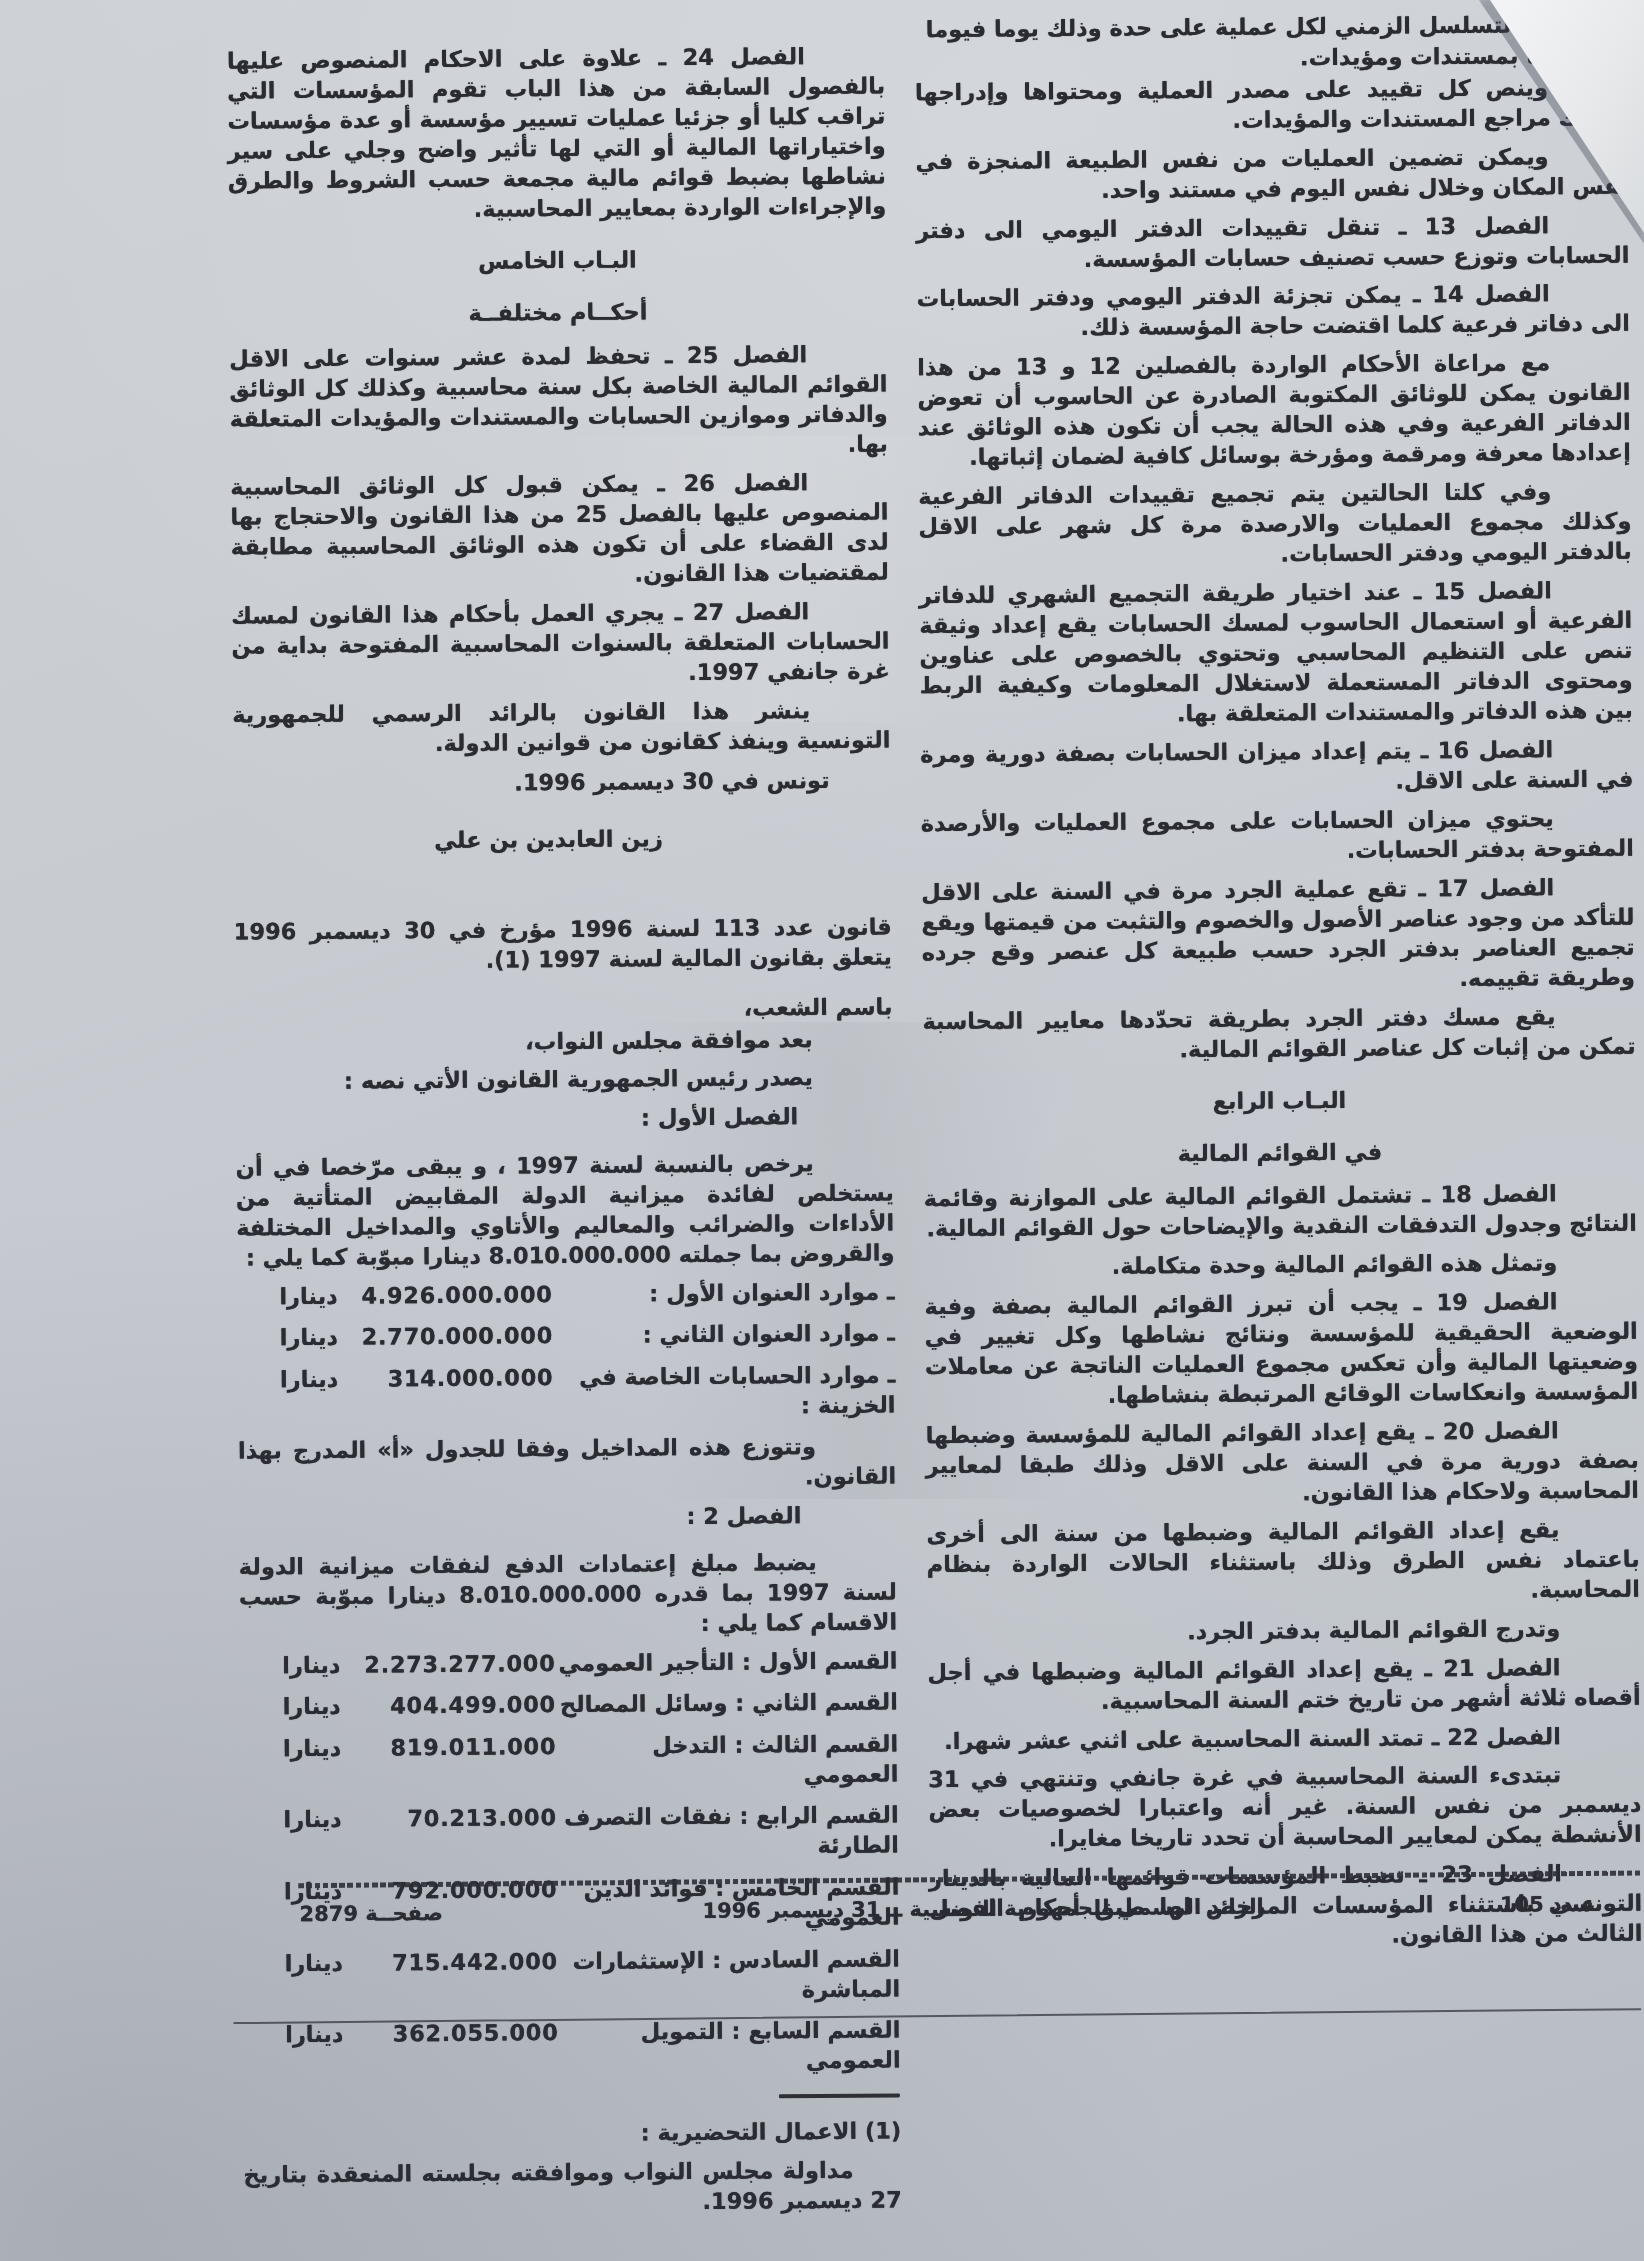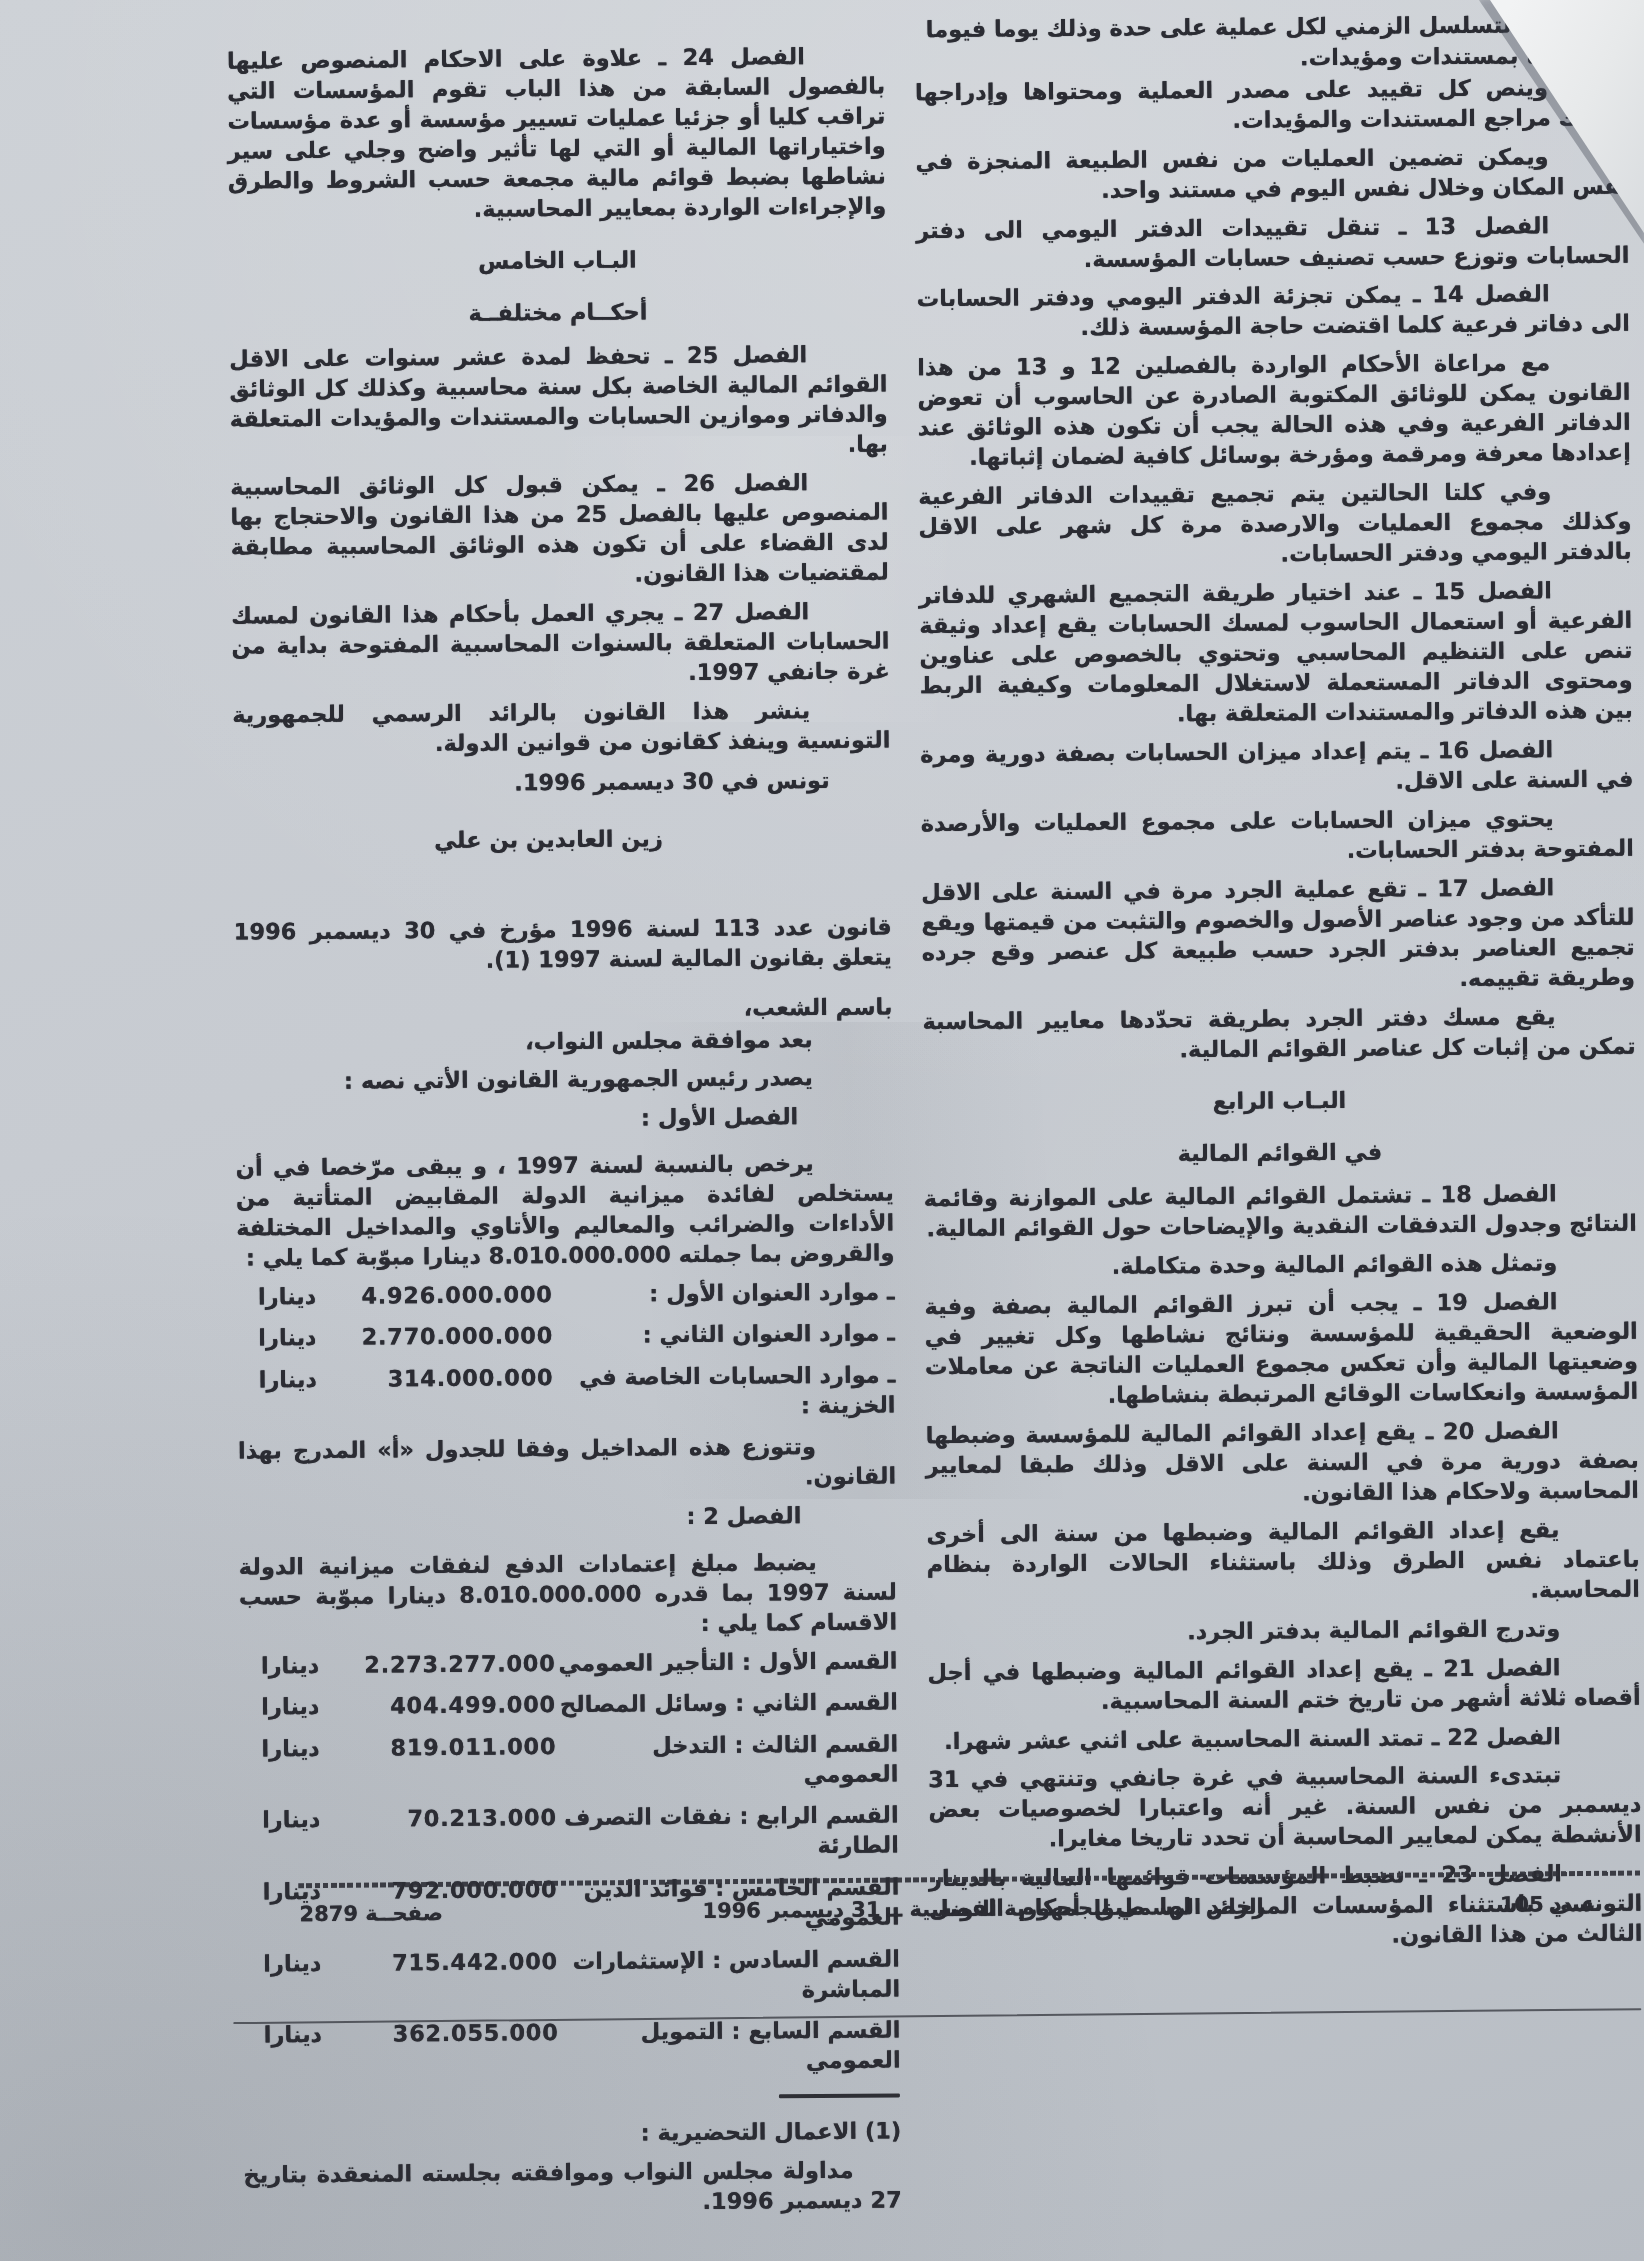--- a/index.html
+++ b/index.html
@@ -39,21 +39,21 @@
   .title{text-indent:0;margin:60px 0 20.4px 0;}
   .subhead{text-align:right;text-indent:95px;margin:5.5px 0 16.4px 0;}
   .date{text-align:right;text-indent:0;padding-left:41px;margin:9.5px 61px 0 0;text-align:left;direction:rtl;}
   .date{text-align:right;padding-right:61px;margin:9.5px 0 24.5px 0;}
   .sign{text-align:center;text-indent:0;margin:27px 27px 4.1px 0;}
   .footnote{text-indent:0;margin:0 0 9.5px 0;}
   .fn2{text-indent:48px;}
   .row{display:flex;align-items:baseline;margin:0 0 11.6px 0;}
   .row .lbl{flex:1 1 auto;text-align:right;}
   .row .amt{flex:0 0 215px;direction:ltr;text-align:right;letter-spacing:0.7px;}
-  .row .unit{flex:0 0 101px;text-align:center;}
+  .row .unit{flex:0 0 101px;text-align:right;}
   .fnsep{width:121px;height:4.1px;background:#2e2f35;border-radius:1.4px;margin:19px 1.4px 17.7px auto;}
   
   .dotted-rule{position:absolute;left:292px;right:8.2px;top:1878px;height:4.8px;
     background:repeating-linear-gradient(90deg,#303139 0 5.5px,transparent 5.5px 8.2px);
     transform:rotate(-0.1deg);opacity:.92;}
   .footer-text{position:absolute;top:1896px;direction:rtl;font-size:21px;line-height:29px;
     font-weight:700;color:#2b2c33;text-shadow:0 0 0.8px rgba(35,36,44,.85);}
   #footer-issue{right:55px;}
   #footer-journal{left:696px;}
   #footer-page{left:293px;}

